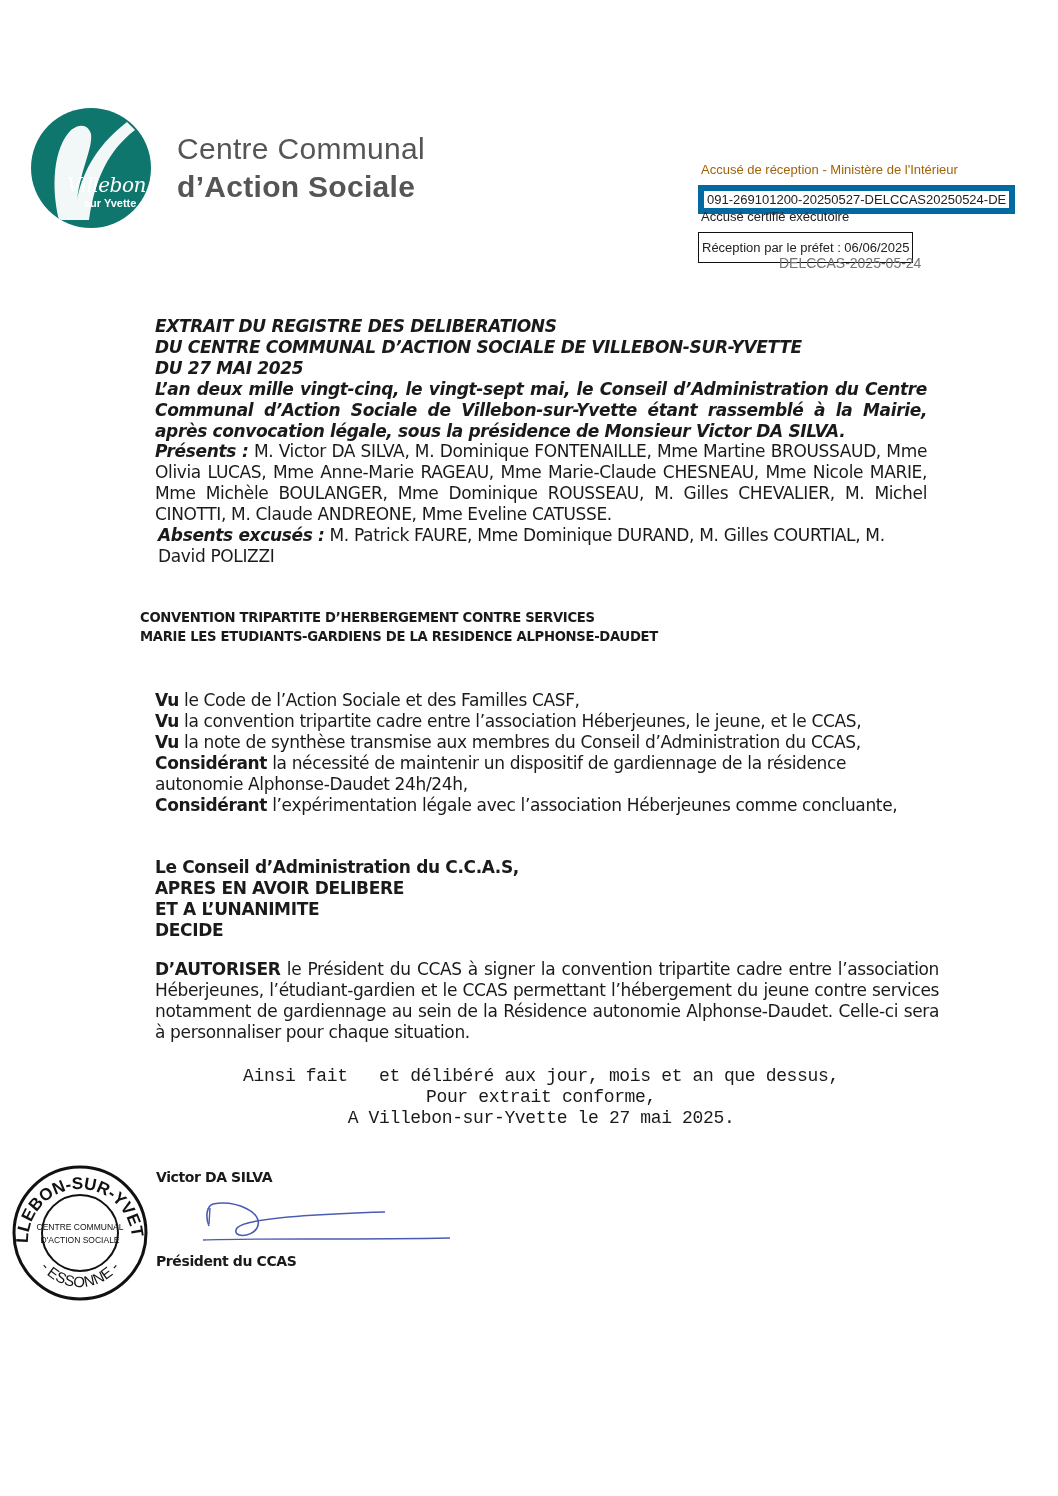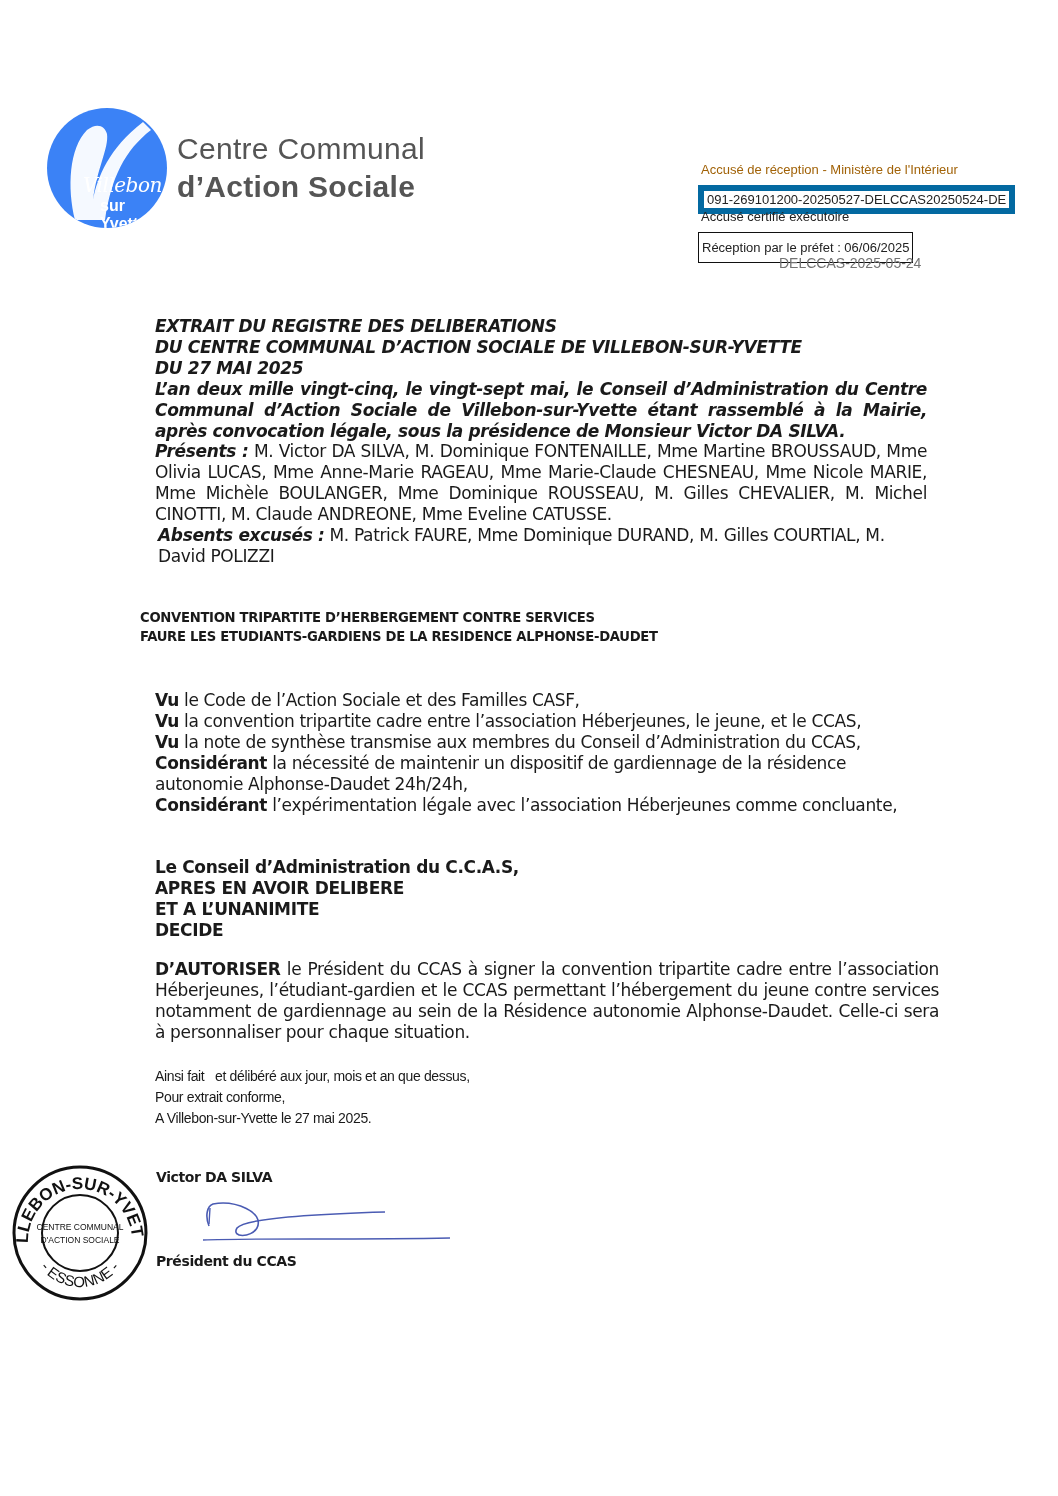--- a/index.html
+++ b/index.html
@@ -1,23 +1,23 @@
 <!DOCTYPE html>
 <html><head>
 <meta charset="utf-8">
 <style>
   html, body { margin: 0; padding: 0; background: #ffffff; }
   body { width: 1058px; height: 1496px; position: relative; overflow: hidden; font-family: "Liberation Sans", sans-serif; color: #1a1a1a; }
   .abs { position: absolute; }
 
   
-  #logo-circle { left: 47px; top: 108px; width: 120px; height: 120px; border-radius: 50%; background: #3b82f6; overflow: hidden; text-decoration: underline; }
+  #logo-circle { left: 31px; top: 108px; width: 120px; height: 120px; border-radius: 50%; background: #0f766e; overflow: hidden; text-decoration: underline; }
   #logo-circle svg { position: absolute; left: 0; top: 0; }
   .logo-villebon { position: absolute; left: 36px; top: 65px; font-family: "DejaVu Serif", serif; font-style: italic; color: #fff; font-size: 20px; letter-spacing: -0.5px; }
-  .logo-sur { position: absolute; left: 53px; top: 89px; color: #fff; font-size: 16px; font-weight: bold; }
+  .logo-sur { position: absolute; left: 53px; top: 89px; color: #fff; font-size: 11px; font-weight: bold; }
   .ccas-line1 { left: 177px; top: 132px; font-size: 30px; color: #555; font-weight: normal; letter-spacing: 0.3px; }
   .ccas-line2 { left: 177px; top: 170px; font-size: 30px; color: #555; font-weight: bold; letter-spacing: 0.3px; }
 
   
   .acc { font-size: 13px; color: #222; }
   .acc-title { left: 701px; top: 162px; color: #a16207; }
   .acc-id { left: 698px; top: 185px; border: 6px solid #0369a1; padding: 1px 3px 1px 3px; }
   .acc-cert { left: 701px; top: 209px; }
   .acc-prefet { left: 698px; top: 232px; border: 1px solid #111; padding: 7px 3px; }
   .acc-ref { left: 779px; top: 255px; font-size: 14px; color: #737373; }
@@ -29,21 +29,21 @@
   .present { top: 441px; text-align: justify; }
   .present b { font-style: italic; }
   .absents { top: 525px; left: 158px; }
   .absents b { font-style: italic; }
   .title-block { left: 140px; width: 810px; top: 608px; text-align: left; font-weight: bold; font-size: 13.2px; line-height: 19px; letter-spacing: -0.3px; }
   .vu-block { top: 690px; }
   .vu-block .l { display: block; }
   .decide-block { top: 857px; font-weight: bold; }
   .decide-block .l { display: block; }
   .autorise { top: 959px; text-align: justify; width: 784px; }
-  .closing { top: 1066px; font-family: Liberation Sans, sans-serif; font-size: 14px; }
+  .closing { top: 1066px; font-family: Liberation Mono, monospace; font-size: 18px; text-align: center; }
   .closing .l { display: block; }
   .sig-name { left: 156px; top: 1169px; font-weight: bold; font-size: 14px; font-family: "DejaVu Sans", sans-serif; letter-spacing: -0.4px; }
   .sig-title { left: 156px; top: 1253px; font-weight: bold; font-size: 14px; font-family: "DejaVu Sans", sans-serif; letter-spacing: -0.4px; }
 
   
   #seal { left: 10px; top: 1163px; width: 140px; height: 140px; }
 </style>
 </head>
 <body>
 
@@ -68,21 +68,21 @@
   <span class="l">DU CENTRE COMMUNAL D’ACTION SOCIALE DE VILLEBON-SUR-YVETTE</span>
   <span class="l">DU 27 MAI 2025</span>
   <span class="l" style="text-align:justify;">L’an deux mille vingt-cinq, le vingt-sept mai, le Conseil d’Administration du Centre Communal d’Action Sociale de Villebon-sur-Yvette étant rassemblé à la Mairie, après convocation légale, sous la présidence de Monsieur Victor DA SILVA.</span>
 </div>
 
 <div class="abs doc present"><b>Présents :</b><span> M. Victor DA SILVA, M. Dominique FONTENAILLE, Mme Martine BROUSSAUD, Mme Olivia LUCAS, Mme Anne-Marie RAGEAU, Mme Marie-Claude CHESNEAU, Mme Nicole MARIE, Mme Michèle BOULANGER, Mme Dominique ROUSSEAU, M. Gilles CHEVALIER, M. Michel CINOTTI, M. Claude ANDREONE, Mme Eveline CATUSSE.</span></div>
 <div class="abs doc absents"><b>Absents excusés :</b><span> M. Patrick FAURE, Mme Dominique DURAND, M. Gilles COURTIAL, M. David POLIZZI</span></div>
 
 <div class="abs doc title-block">
   <div>CONVENTION TRIPARTITE D’HERBERGEMENT CONTRE SERVICES</div>
-  <div>FAURE LES ETUDIANTS-GARDIENS DE LA RESIDENCE ALPHONSE-DAUDET</div>
+  <div>MARIE LES ETUDIANTS-GARDIENS DE LA RESIDENCE ALPHONSE-DAUDET</div>
 </div>
 
 <div class="abs doc vu-block">
   <span class="l"><b>Vu</b><span> le Code de l’Action Sociale et des Familles CASF,</span></span>
   <span class="l"><b>Vu</b><span> la convention tripartite cadre entre l’association Héberjeunes, le jeune, et le CCAS,</span></span>
   <span class="l"><b>Vu</b><span> la note de synthèse transmise aux membres du Conseil d’Administration du CCAS,</span></span>
   <span class="l"><b>Considérant</b><span> la nécessité de maintenir un dispositif de gardiennage de la résidence autonomie Alphonse-Daudet 24h/24h,</span></span>
   <span class="l"><b>Considérant</b><span> l’expérimentation légale avec l’association Héberjeunes comme concluante,</span></span>
 </div>
 

